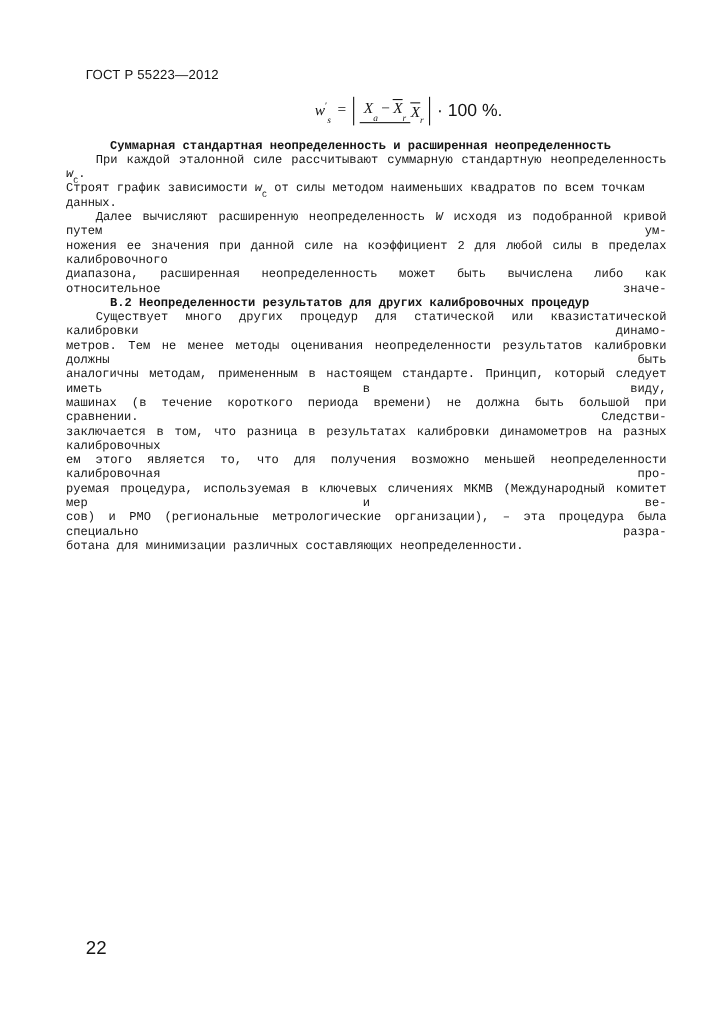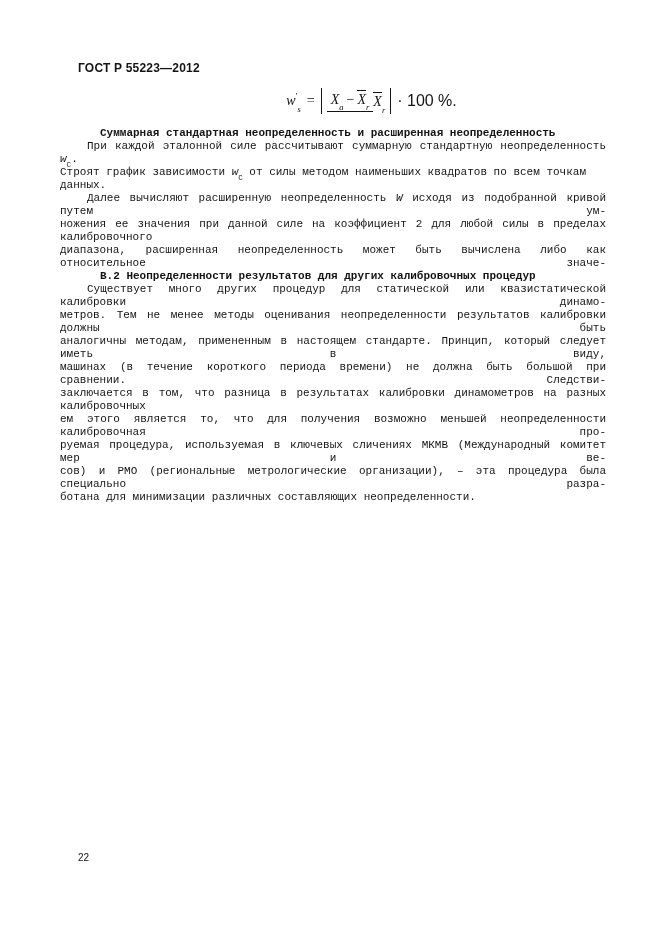--- a/index.html
+++ b/index.html
@@ -6,21 +6,21 @@
   .page {
     position:relative;
     width:661px; height:936px;
     background:#ffffff;
     font-family:"Liberation Sans", sans-serif;
     color:#141414;
     overflow:hidden;
   }
   .doc-header {
     position:absolute; left:78px; top:61px;
-    font-size:12px; font-weight:bold; letter-spacing:0.2px;
+    font-size:12px; font-weight:normal; letter-spacing:0.2px;
   }
   
   .formula {
     position:absolute; left:16px; top:78px; width:661px; height:46px;
     display:flex; align-items:center; justify-content:center;
     padding-left:50px; box-sizing:border-box;
     font-family:"Liberation Serif", serif;
     font-size:14px;
   }
   .formula i { font-style:italic; }
@@ -44,21 +44,21 @@
   }
   .line { font-size:11px; line-height:13px; white-space:normal; }
   .line.just { text-align:justify; text-align-last:justify; }
   .line.indent { text-indent:27px; }
   .line.heading { font-weight:bold; }
   .line.heading.indent { text-indent:40px; }
   .line i { font-style:italic; }
   .line sub { font-size:7.5px; position:relative; top:2px; line-height:0; }
   .page-number {
     position:absolute; left:78px; top:852px;
-    font-size:10px;
+    font-size:17px;
   }
 </style>
 </head>
 <body>
 
 <div class="page">
 
   <div class="doc-header">ГОСТ Р 55223—2012</div>
 
   <div class="formula">

